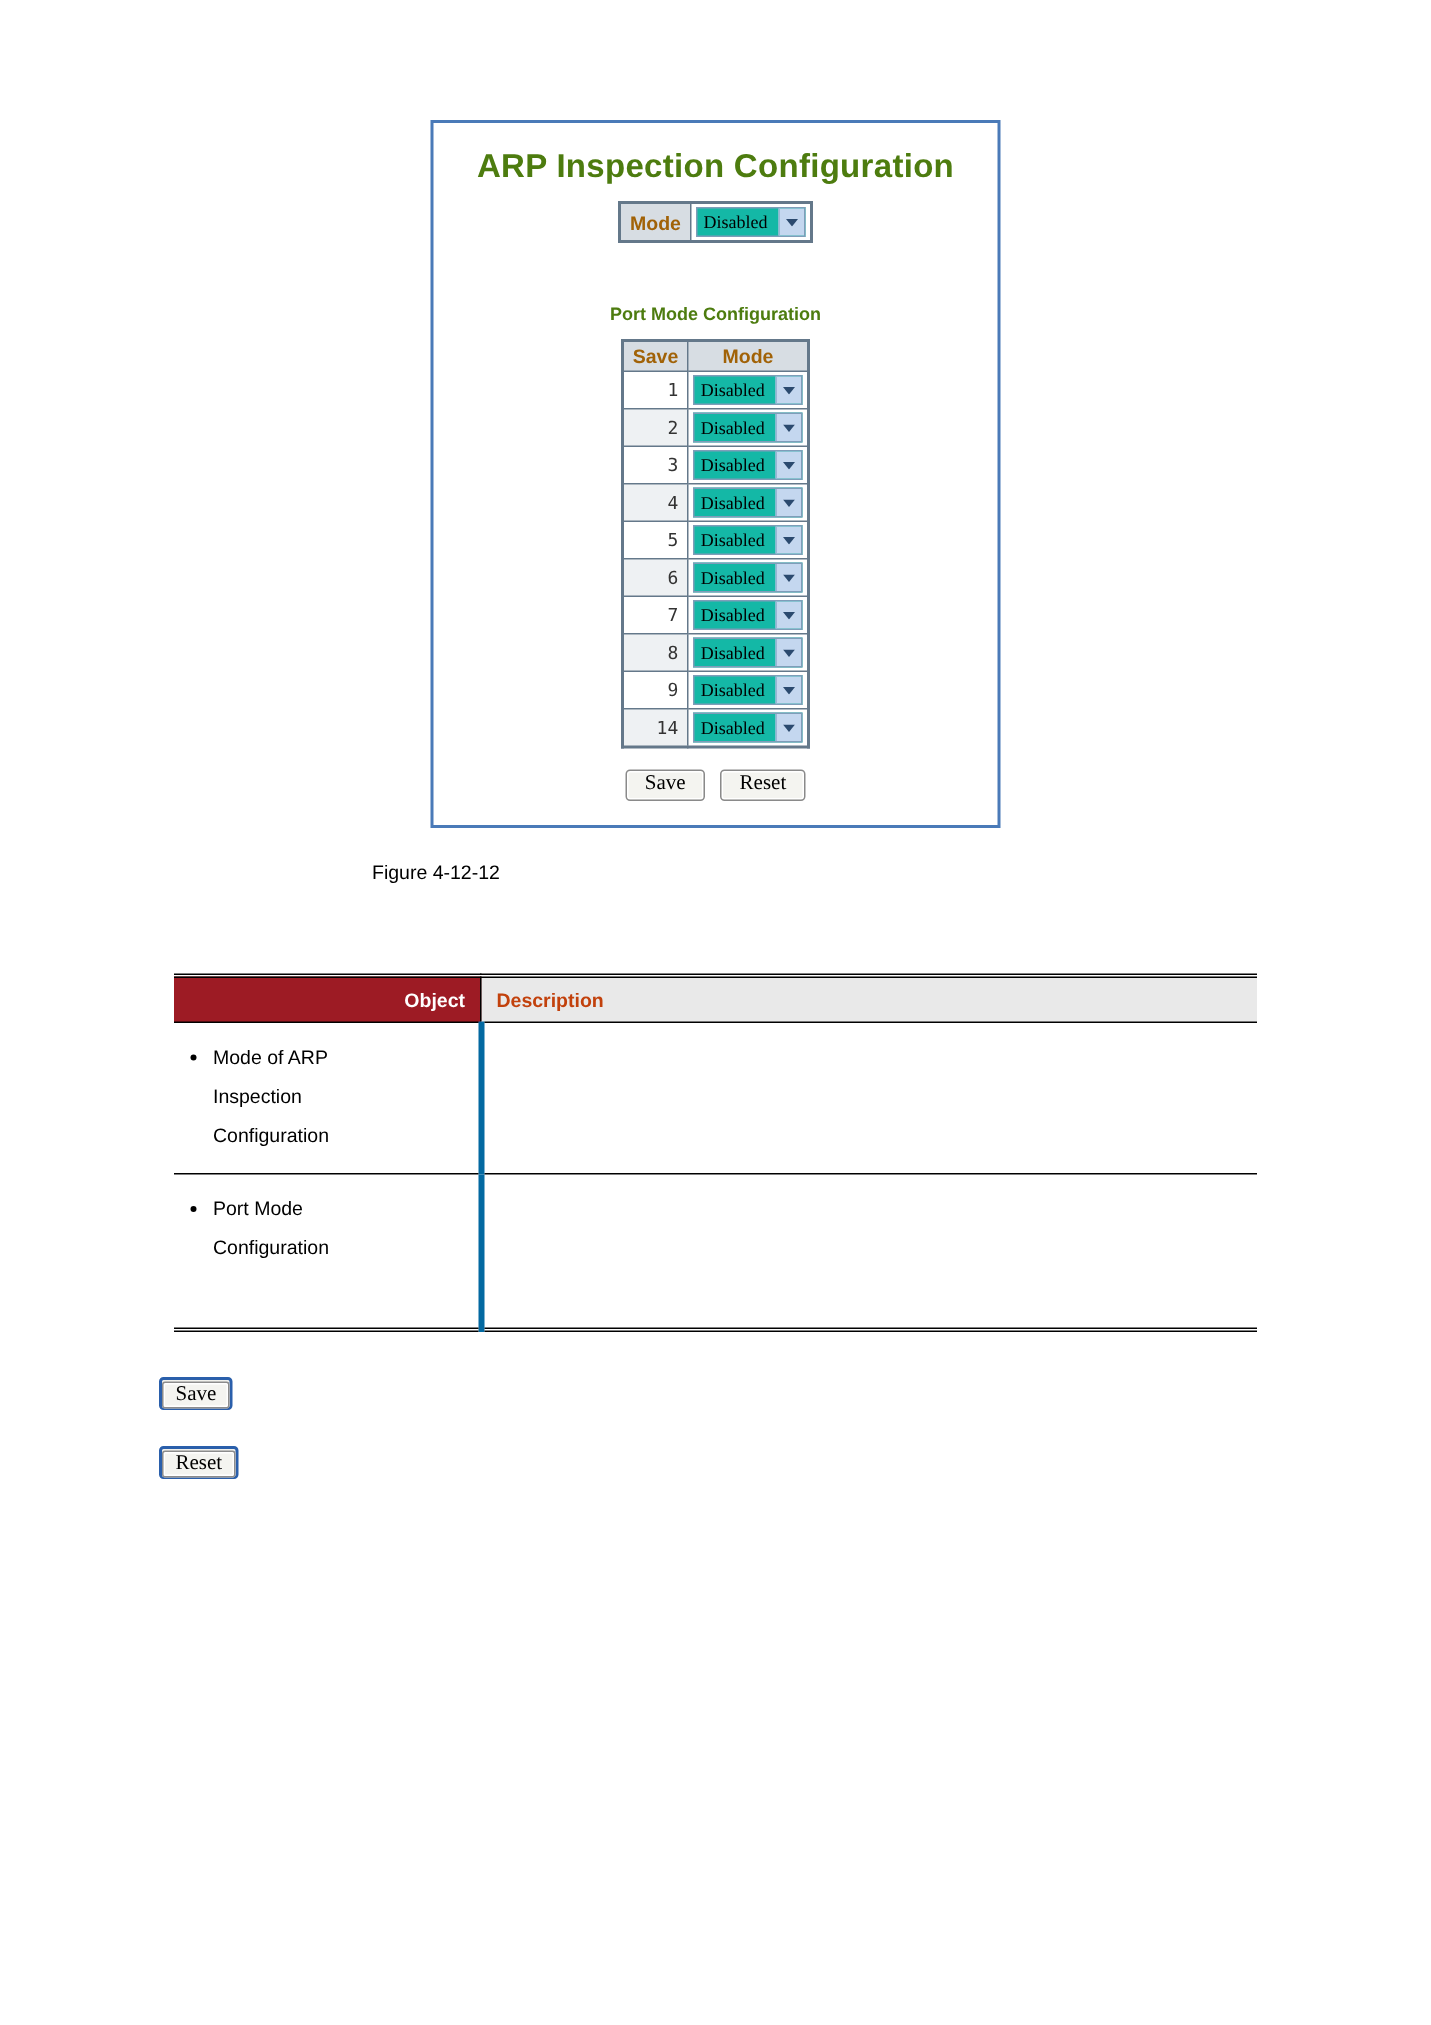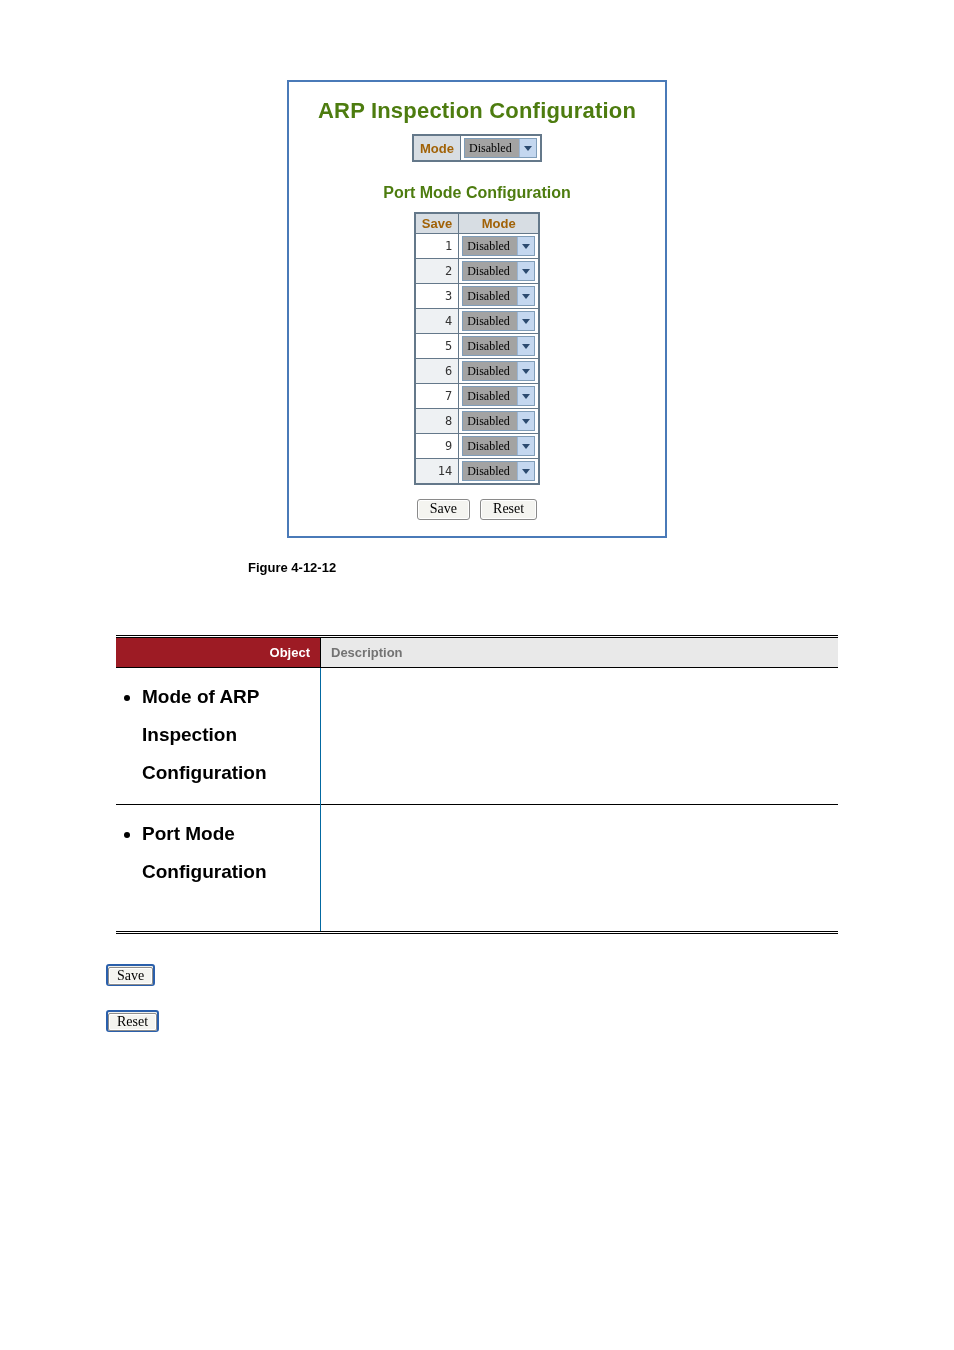--- a/index.html
+++ b/index.html
@@ -23,21 +23,21 @@
     margin: 80px auto 18px auto;
     padding: 10px 8px 16px 8px;
     text-align: center;
   }
   .panel h1, .panel h2 {
     color: #4d7c0f;
     font-weight: bold;
     margin: 6px 0 10px 0;
   }
   .panel h1 { font-size: 22px; letter-spacing: 0.2px; }
-  .panel h2 { font-size: 16px; margin-top: 22px; }
+  .panel h2 { font-size: 12px; margin-top: 40px; }
 
   
   table.cfg {
     border-collapse: collapse;
     margin: 0 auto;
     border: 2px solid #64788a;
   }
   table.cfg th, table.cfg td {
     border: 1px solid #64788a;
     padding: 2px 6px;
@@ -60,21 +60,21 @@
   table.cfg td.selcell {
     background: #fff;
     padding: 2px 3px;
   }
 
   
   .fake-select {
     display: inline-flex;
     align-items: stretch;
     border: 1px solid #7f9db9;
-    background: #a3a3a3;
+    background: #14b8a6;
     height: 18px;
     font-size: 12px;
     line-height: 16px;
     color: #000;
     font-family: "Times New Roman", serif;
   }
   .fake-select .val {
     padding: 0 4px 0 4px;
     display: flex;
     align-items: center;
@@ -103,21 +103,21 @@
     background: #f4f4f0;
     border: 1px solid #8a8a8a;
     border-radius: 3px;
     padding: 1px 12px 2px 12px;
     cursor: pointer;
     box-shadow: inset 0 0 0 1px #fff;
   }
 
   
   .caption {
-    font-weight: bold;
+    font-weight: normal;
     font-size: 13px;
     margin: 22px 0 40px 248px;
   }
 
   
   .desc-wrap {
     width: 722px;
     margin: 60px auto 26px auto;
   }
   table.desc {
@@ -135,32 +135,32 @@
   table.desc th.obj {
     background: #9d1b24;
     color: #fff;
     width: 184px;
     border-right: 1px solid #000;
     border-bottom: 1px solid #000;
     text-align: right;
   }
   table.desc th.descr {
     background: #e9e9e9;
-    color: #737373;
+    color: #c2410c;
     border-bottom: 1px solid #000;
   }
   table.desc td {
     vertical-align: top;
     padding: 10px 8px 12px 8px;
     border-top: 1px solid #000;
   }
   table.desc td.objcell {
-    border-right: 1px solid #0369a1;
-    font-weight: bold;
-    font-size: 19px;
+    border-right: 4px solid #0369a1;
+    font-weight: normal;
+    font-size: 13px;
     line-height: 2.0;
   }
   table.desc td.objcell ul {
     margin: 0 0 0 18px;
     padding: 0;
   }
   table.desc td.objcell li { margin: 0; padding: 0; }
   table.desc td.desccell {
     font-size: 13px;
   }

